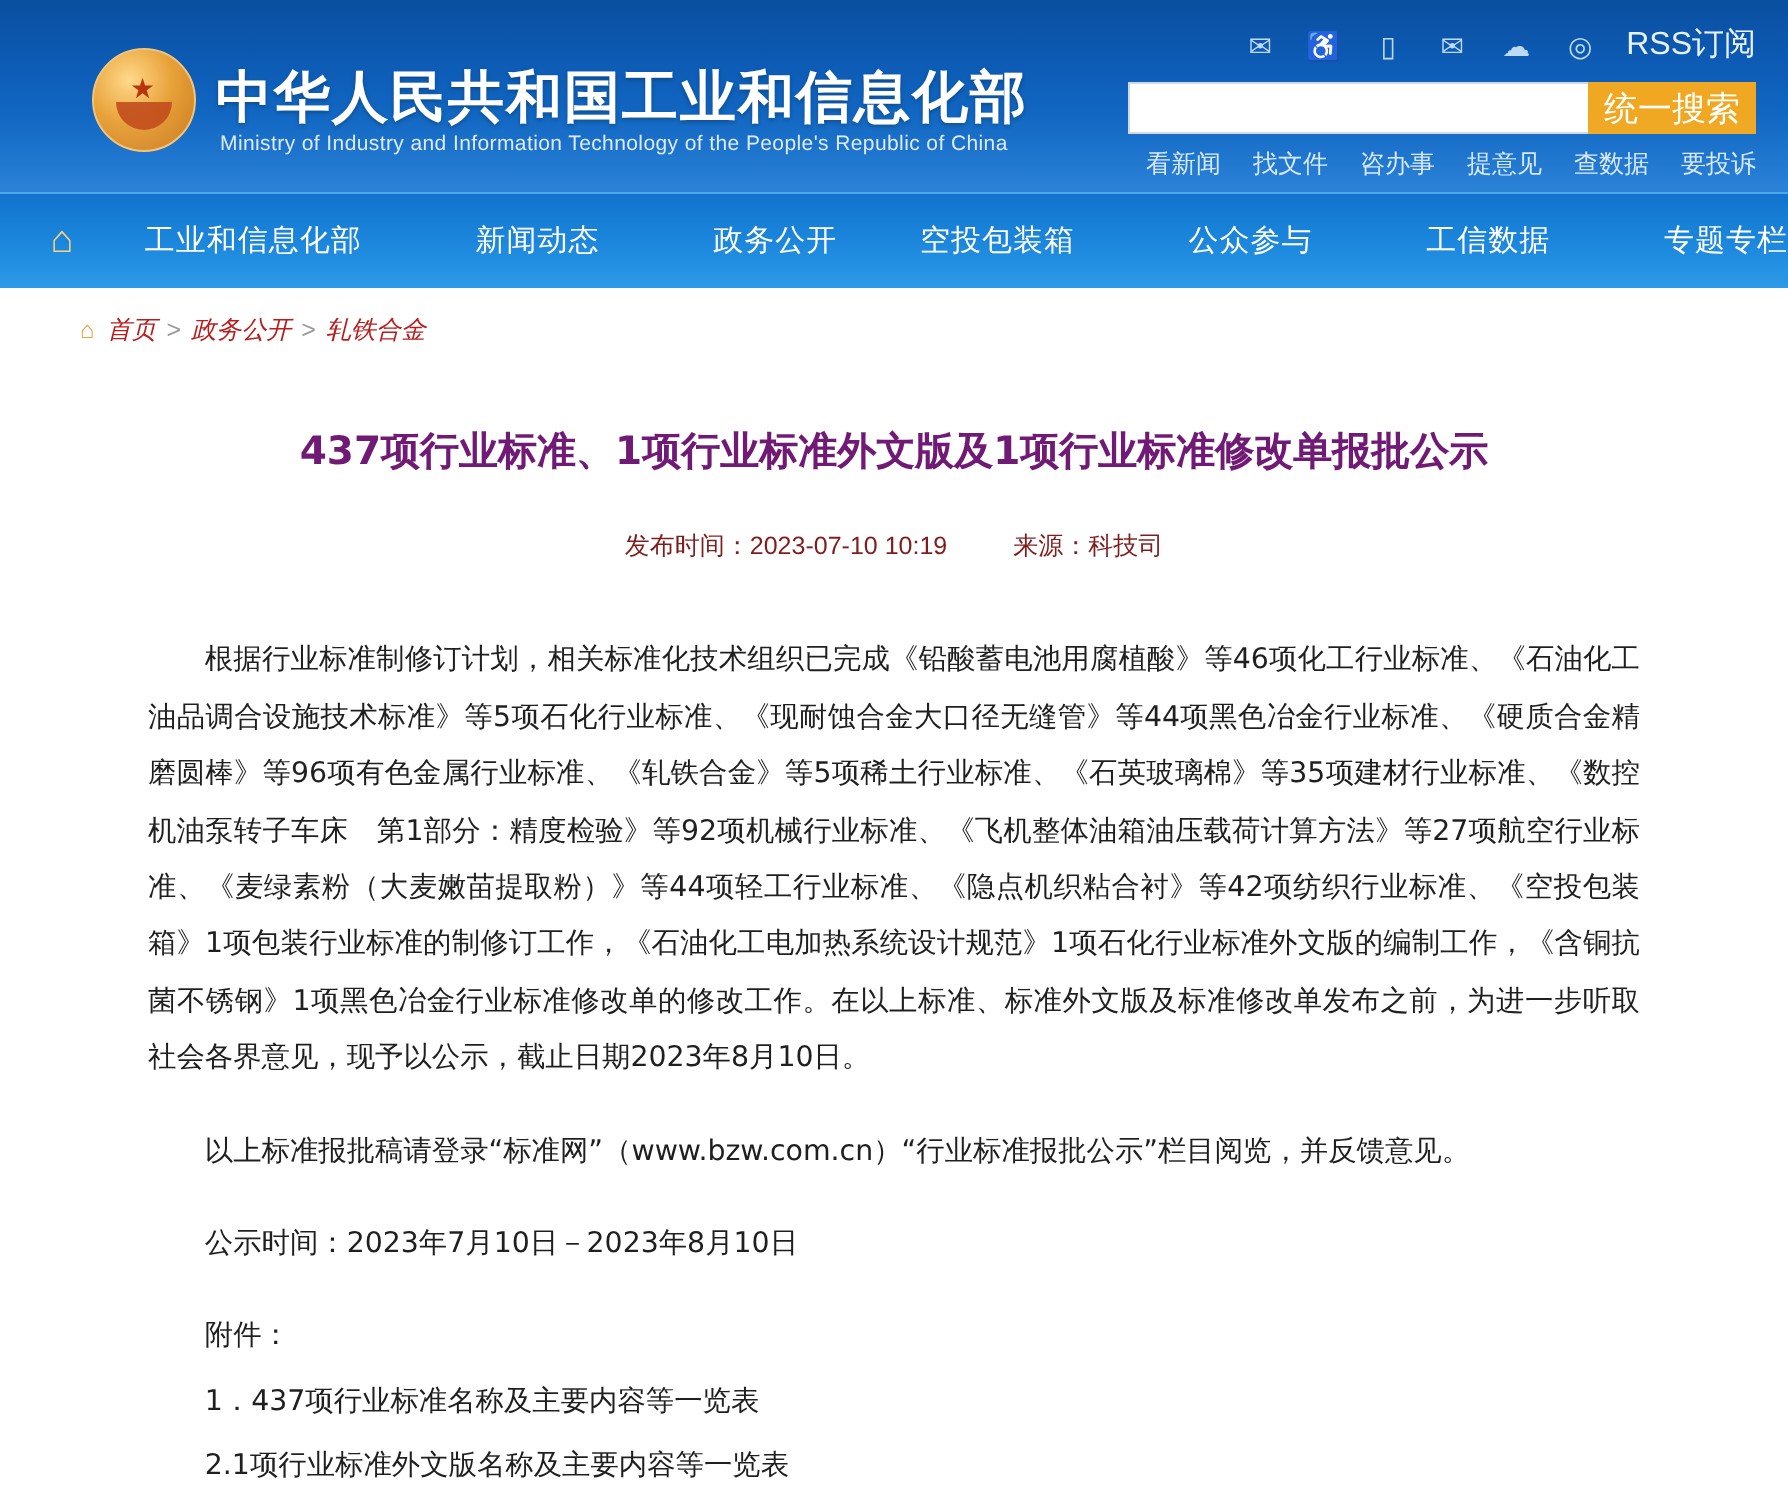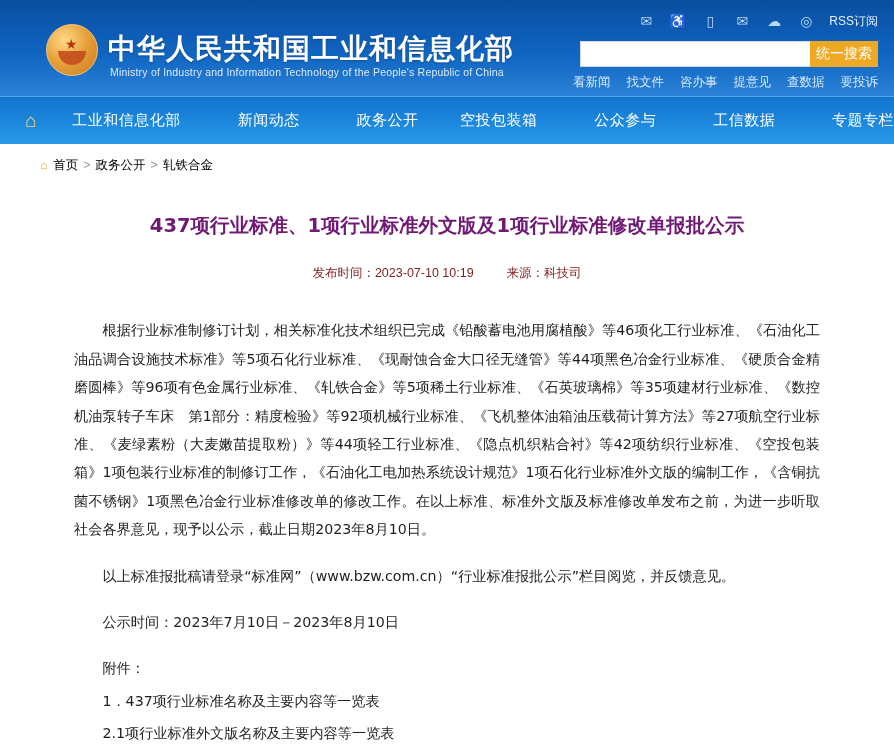--- a/index.html
+++ b/index.html
@@ -80,21 +80,21 @@
   }
   .icon-bar .ic {
     width: 18px; height: 18px;
     display: flex; align-items: center; justify-content: center;
     color: #bcd9f5;
     font-size: 14px;
     line-height: 1;
   }
   .icon-bar .rss-label {
     color: #e8f2fd;
-    font-size: 12px;
+    font-size: 16px;
     white-space: nowrap;
   }
 
   
   .search-wrap {
     position: absolute;
     right: 16px; top: 41px;
     display: flex;
     height: 26px;
   }
@@ -102,25 +102,25 @@
     width: 230px; height: 26px;
     border: 1px solid #cfd8e3;
     border-right: none;
     background: #fff;
     font-size: 12px;
     padding: 0 8px;
     outline: none;
     color: #333;
   }
   .search-btn {
-    width: 68px; height: 26px;
+    width: 84px; height: 26px;
     background: #f0a823;
     border: 1px solid #f0a823;
     color: #fff;
-    font-size: 14px;
+    font-size: 17px;
     cursor: pointer;
     padding: 0;
   }
 
   .quick-links {
     position: absolute;
     right: 16px; top: 74px;
     display: flex;
     gap: 16px;
     font-size: 12.5px;
@@ -169,21 +169,21 @@
     padding-left: 40px;
     font-size: 12.5px;
     color: #555;
     background: #fff;
   }
   .crumb .house {
     color: #e6a23c;
     margin-right: 6px;
     font-size: 12px;
   }
-  .crumb a { color: #000000; text-decoration: none; cursor: pointer; }
+  .crumb a { color: #b91c1c; text-decoration: none; cursor: pointer; font-style: italic; }
   .crumb .sep { margin: 0 5px; color: #999; }
 
   
   .article {
     width: 894px;
     padding: 0 74px;
   }
   .art-title {
     margin-top: 26px;
     text-align: center;

